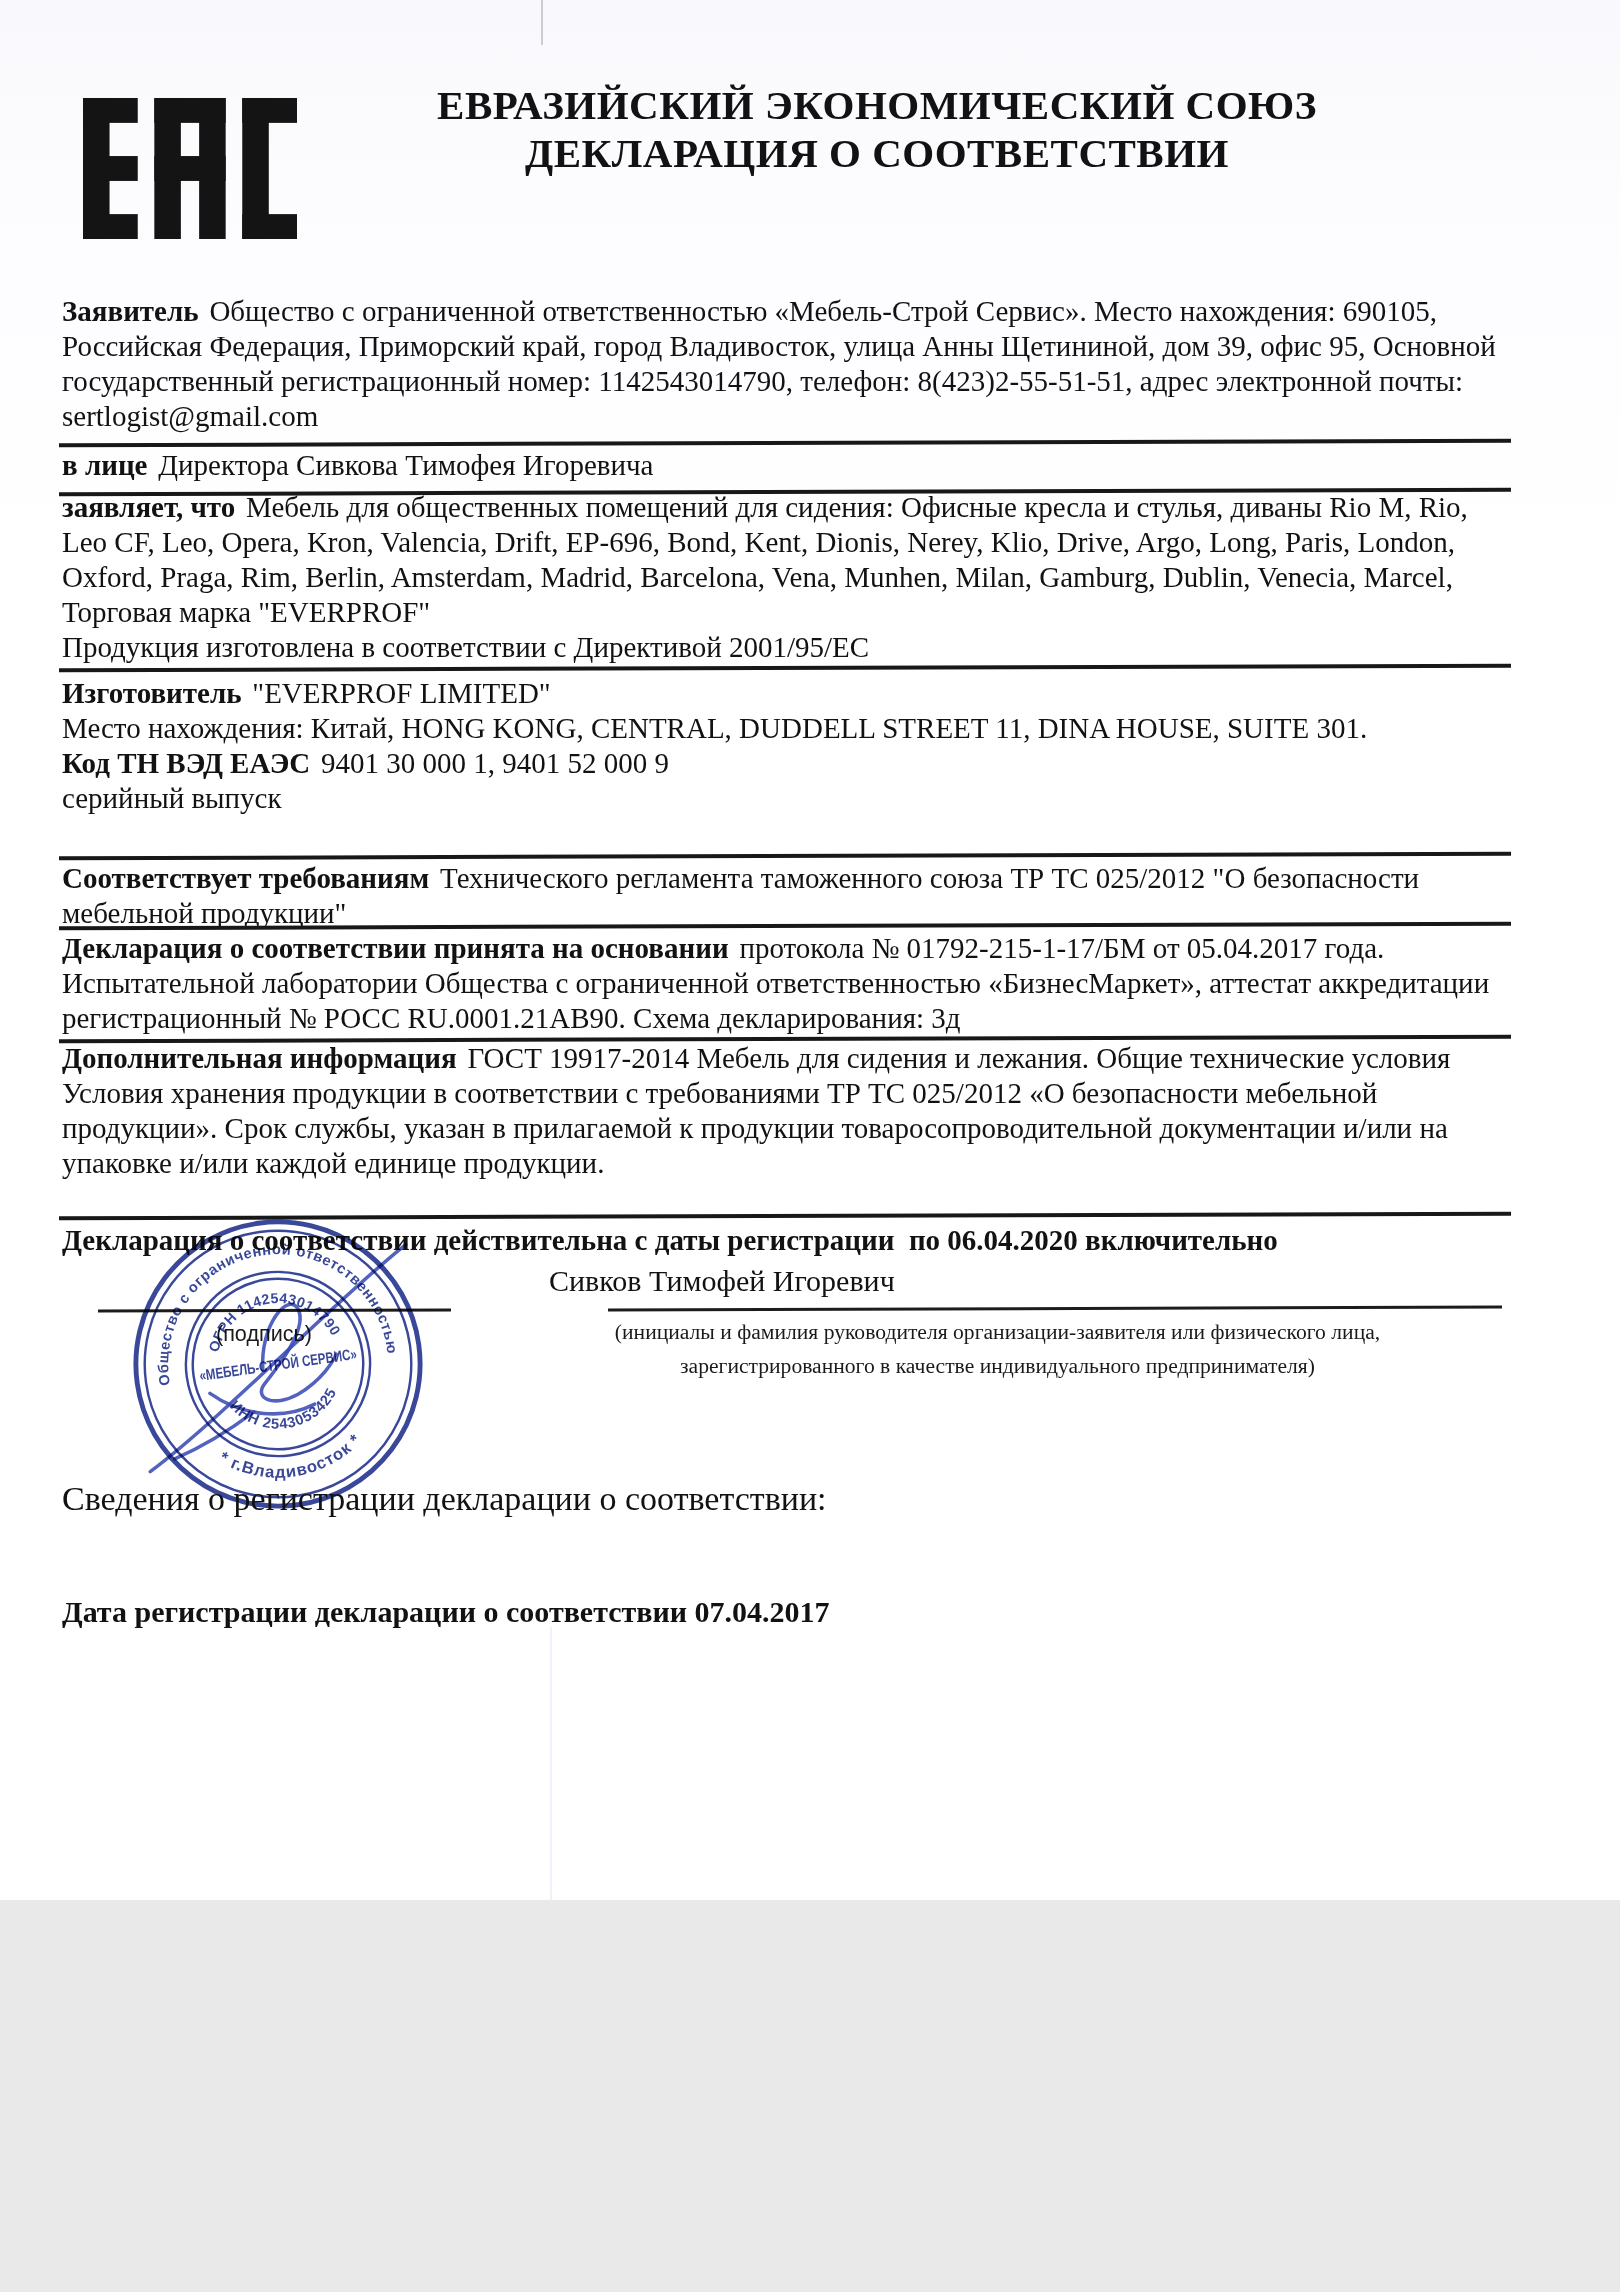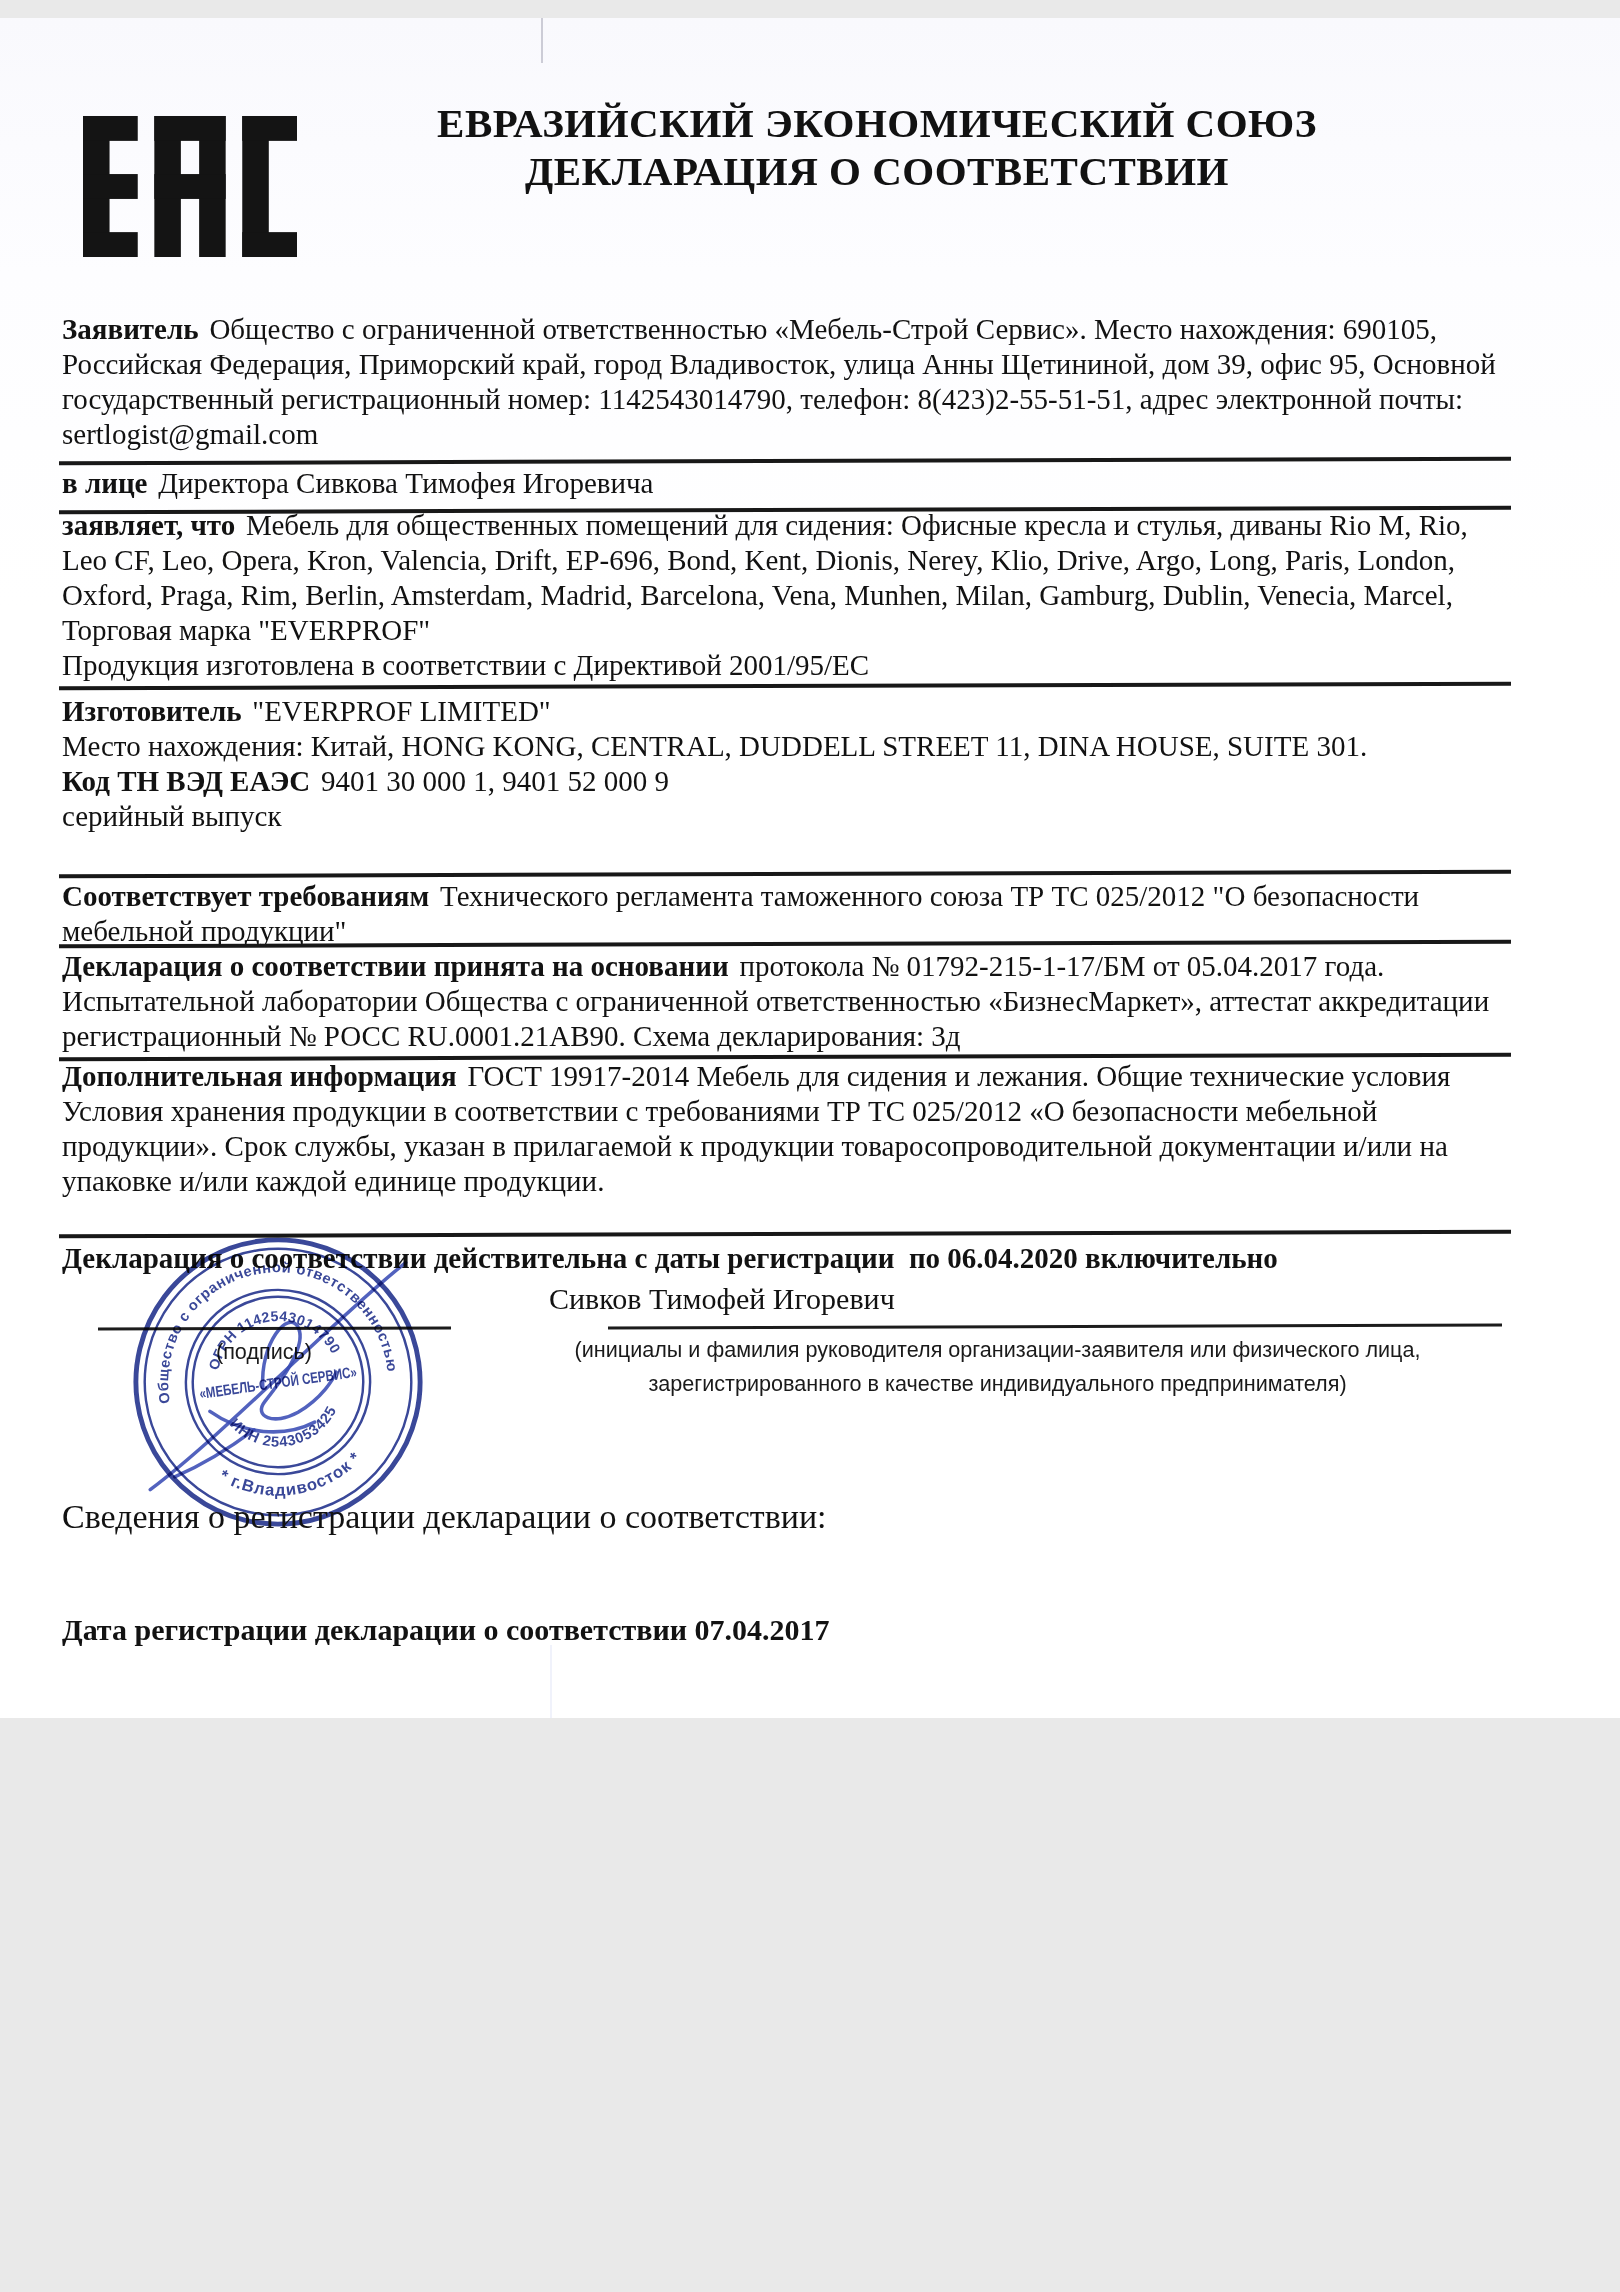--- a/index.html
+++ b/index.html
@@ -1,34 +1,34 @@
 <!DOCTYPE html>
 <html><head>
 <meta charset="utf-8">
 <style>
   html,body { margin:0; padding:0; background:#e9e9e9; }
   .page {
-    position:relative; width:1620px; height:1700px; margin:18px auto;
+    position:relative; width:1620px; height:1900px; margin:0 auto;
     background:linear-gradient(#f9f9fd 0px, #fdfdff 255px, #ffffff 588px);
     font-family:"Liberation Serif","DejaVu Serif",serif; color:#121212;
     overflow:hidden;
   }
   .title-wrap { position:absolute; left:328px; top:81px; width:1098px; text-align:center;
     font-weight:bold; font-size:41px; line-height:48px; letter-spacing:0.5px; }
   .eac-logo { position:absolute; left:83px; top:86px; }
   .sec { position:absolute; left:62px; width:1449px; font-size:29px; line-height:35px; text-align:left; }
   .lead { font-weight:bold; margin-right:10.8px; }
   .rule { position:absolute; left:59px; width:1452px; height:3.9px; background:#181818;
     transform:rotate(-0.18deg); }
   .validity { font-weight:bold; white-space:pre-wrap; }
   .sig-line { position:absolute; height:2.9px; background:#1c1c1c; transform:rotate(-0.2deg); }
   .caption { font-family:"Liberation Sans","DejaVu Sans",sans-serif; font-size:21.6px;
     line-height:34px; color:#1a1a1a; }
   .sign-caption { position:absolute; left:176px; top:1317px; width:176px; text-align:center; }
-  .name-caption { position:absolute; left:549px; top:1315px; width:897px; text-align:center; }
+  .name-caption { position:absolute; left:549px; top:1315px; width:897px; text-align:center;font-family:Liberation Serif, serif; }
   .signer-name { position:absolute; left:549px; top:1264px; width:431px; text-align:left;
     font-size:30px; }
   .reg-heading { position:absolute; left:62px; top:1480px; font-size:34px; font-weight:normal; }
   .reg-line { position:absolute; left:62px; font-size:30px; font-weight:bold; }
   .stamp-wrap { position:absolute; left:131px; top:1217px; width:294px; height:294px;
     transform:rotate(-8deg); opacity:0.93; mix-blend-mode:multiply; }
   .signature-ink { position:absolute; left:116px; top:1215px; width:323px; height:294px;
     mix-blend-mode:multiply; }
   .artifact-top { position:absolute; left:541px; top:0; width:2px; height:45px; background:#ccccd6; }
   .artifact-bottom { position:absolute; left:550px; top:1627px; width:2px; height:666px; background:#f0f2fb; }

